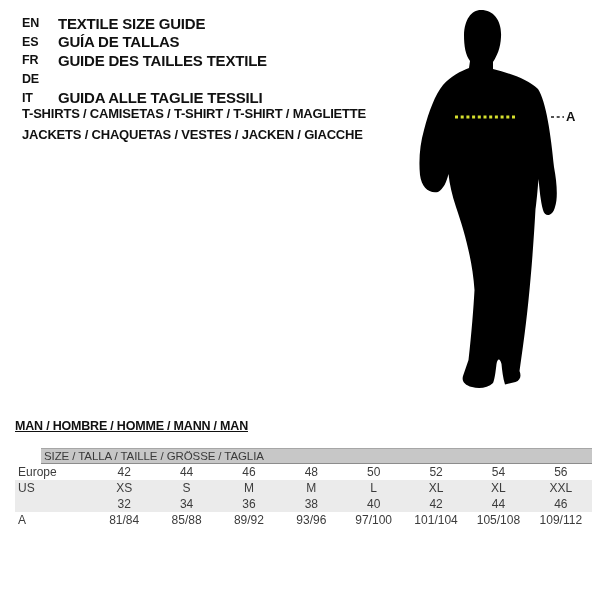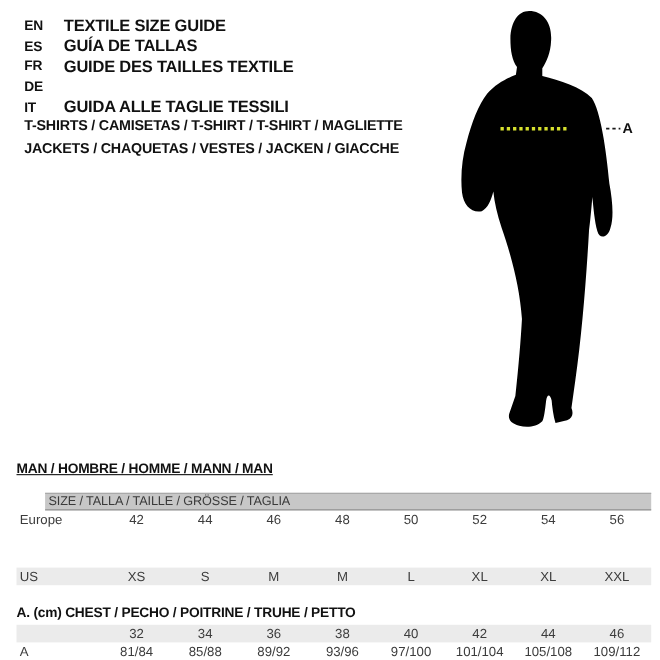--- a/index.html
+++ b/index.html
@@ -20,21 +20,21 @@
   .measure-label{position:absolute;left:566px;top:109px;font-size:13px;font-weight:600;letter-spacing:0;}
   
   .section-title{position:absolute;left:15px;top:419px;font-size:12.5px;font-weight:bold;letter-spacing:-0.2px;text-decoration:underline;}
   
   .size-table{position:absolute;left:15px;top:448px;width:577px;font-size:12px;color:#3c3c3c;}
   .t-header{
     background:#c7c7c7;border-top:1px solid #a6a6a6;border-bottom:1px solid #8c8c8c;
     height:14px;line-height:14px;padding-left:3px;color:#3a3a3a;font-size:11.5px;letter-spacing:-0.1px;margin-left:26px;
   }
   .t-row{display:flex;height:16px;line-height:16px;}
-  .row-gray{background:#ebebeb;margin-top:36px;}
+  .row-gray{background:#ebebeb;}
   .t-label{width:78px;padding-left:3px;box-sizing:border-box;text-align:left;}
   .t-cell{flex:1;text-align:center;}
   
   .footnote{position:absolute;left:15px;top:550px;font-size:12.5px;font-weight:bold;letter-spacing:-0.2px;}
 </style>
 </head>
 <body>
 
 <div class="canvas">
 
@@ -151,15 +151,14 @@
       <div class="t-cell">85/88</div>
       <div class="t-cell">89/92</div>
       <div class="t-cell">93/96</div>
       <div class="t-cell">97/100</div>
       <div class="t-cell">101/104</div>
       <div class="t-cell">105/108</div>
       <div class="t-cell">109/112</div>
     </div>
   </div>
 
-  <div class="footnote">A. (cm) CHEST / PECHO / POITRINE / TRUHE / PETTO</div>
 
 </div>
 
 </body></html>

